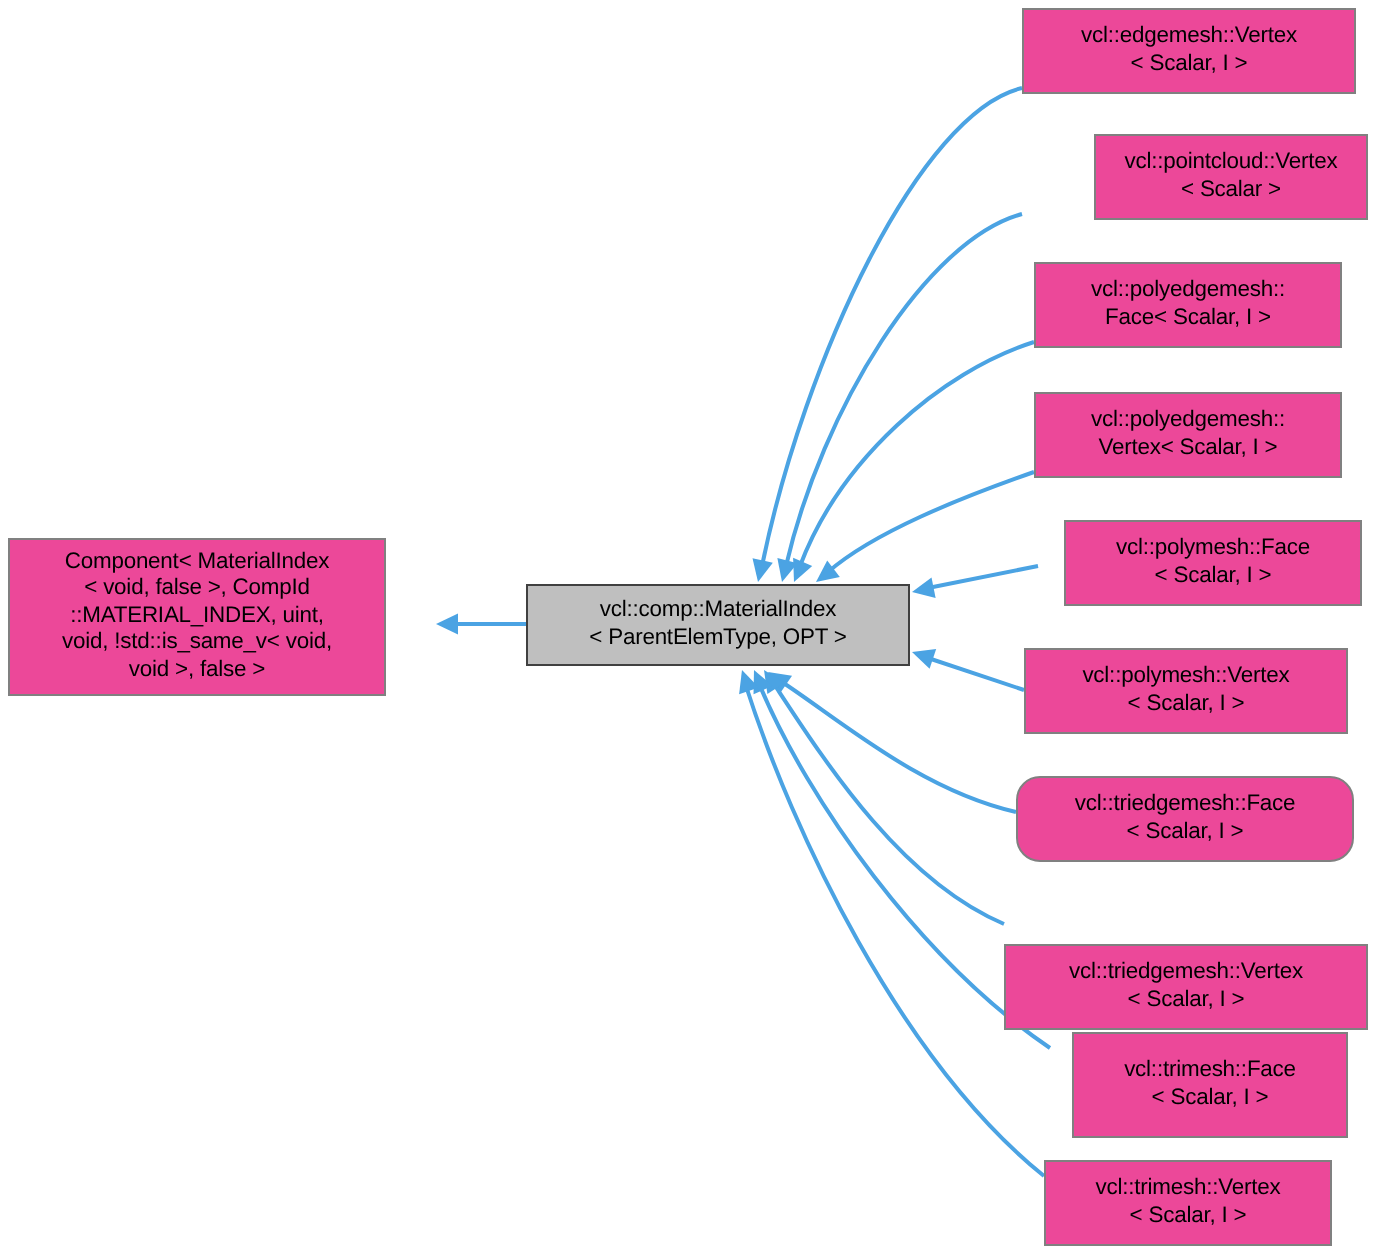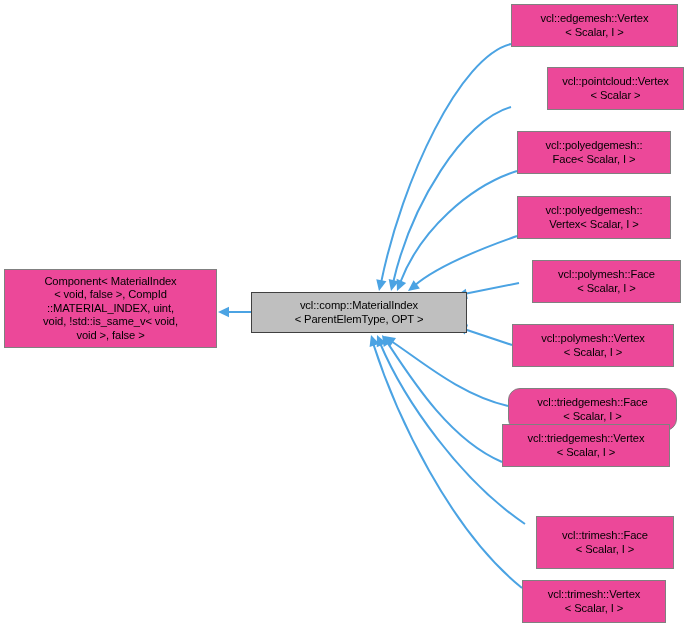--- a/index.html
+++ b/index.html
@@ -96,40 +96,40 @@
       </g>
       <g>
         <path d="M 525,524 C 460,480 404,400 380,343" fill="none" stroke="#4ba3e3" stroke-width="2"></path>
         <polygon points="377,335 386.24856219474896,342.90595328406766 376.76056368630964,347.1648127914772" fill="#4ba3e3"></polygon>
       </g>
       <g>
         <path d="M 522,588 C 450,530 396,415 373,343" fill="none" stroke="#4ba3e3" stroke-width="2"></path>
         <polygon points="371,335 379.4137066500216,343.78917177027404 369.54816688946687,347.08023926166857" fill="#4ba3e3"></polygon>
       </g>
     </svg>
-<div class="node base" style="left: 4px; top: 269px; width: 213px; height: 79px;"><span class="label">Component&lt; MaterialIndex
+<div class="node base" style="left: 4px; top: 269px; width: 189px; height: 79px;"><span class="label">Component&lt; MaterialIndex
 &lt; void, false &gt;, CompId
 ::MATERIAL_INDEX, uint,
  void, !std::is_same_v&lt; void,
 void &gt;, false &gt;</span></div>
-    <div class="node current" style="left: 251px; top: 292px; width: 216px; height: 41px;"><span class="label">vcl::comp::MaterialIndex
+    <div class="node current" style="left: 263px; top: 292px; width: 192px; height: 41px;"><span class="label">vcl::comp::MaterialIndex
 &lt; ParentElemType, OPT &gt;</span></div>
     <div class="node base" style="left: 511px; top: 4px; width: 167px; height: 43px;"><span class="label">vcl::edgemesh::Vertex
 &lt; Scalar, I &gt;</span></div>
     <div class="node base" style="left: 511px; top: 67px; width: 137px; height: 43px; margin-left: 36px;"><span class="label">vcl::pointcloud::Vertex
 &lt; Scalar &gt;</span></div>
     <div class="node base" style="left: 517px; top: 131px; width: 154px; height: 43px;"><span class="label">vcl::polyedgemesh::
 Face&lt; Scalar, I &gt;</span></div>
     <div class="node base" style="left: 517px; top: 196px; width: 154px; height: 43px;"><span class="label">vcl::polyedgemesh::
 Vertex&lt; Scalar, I &gt;</span></div>
     <div class="node base" style="left: 532px; top: 260px; width: 149px; height: 43px;"><span class="label">vcl::polymesh::Face
 &lt; Scalar, I &gt;</span></div>
     <div class="node base" style="left: 512px; top: 324px; width: 162px; height: 43px;"><span class="label">vcl::polymesh::Vertex
 &lt; Scalar, I &gt;</span></div>
     <div class="node base" style="left: 508px; top: 388px; width: 169px; height: 43px; border-radius: 12px;"><span class="label">vcl::triedgemesh::Face
 &lt; Scalar, I &gt;</span></div>
-    <div class="node base" style="left: 502px; top: 424px; width: 168px; height: 43px;"><span class="label">vcl::triedgemesh::Vertex
+    <div class="node base" style="left: 502px; top: 472px; width: 182px; height: 43px;"><span class="label">vcl::triedgemesh::Vertex
 &lt; Scalar, I &gt;</span></div>
     <div class="node base" style="left: 536px; top: 516px; width: 138px; height: 53px;"><span class="label">vcl::trimesh::Face
 &lt; Scalar, I &gt;</span></div>
     <div class="node base" style="left: 522px; top: 580px; width: 144px; height: 43px;"><span class="label">vcl::trimesh::Vertex
 &lt; Scalar, I &gt;</span></div>
   </div>
 
 </body></html>

